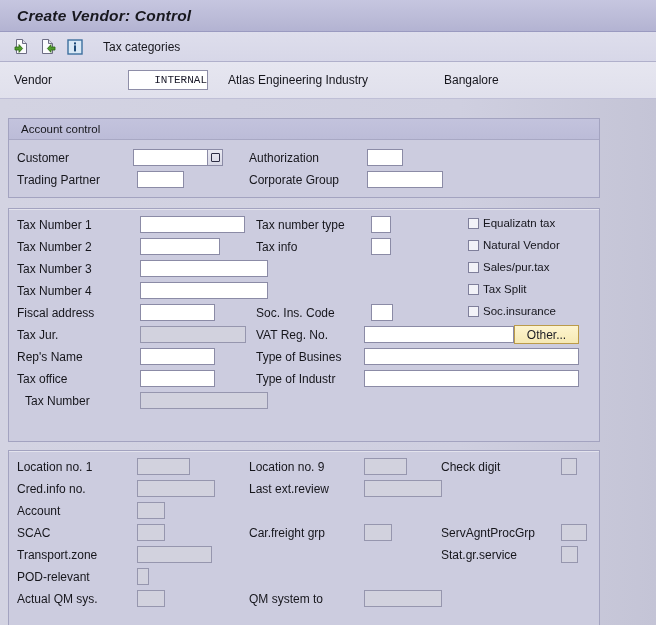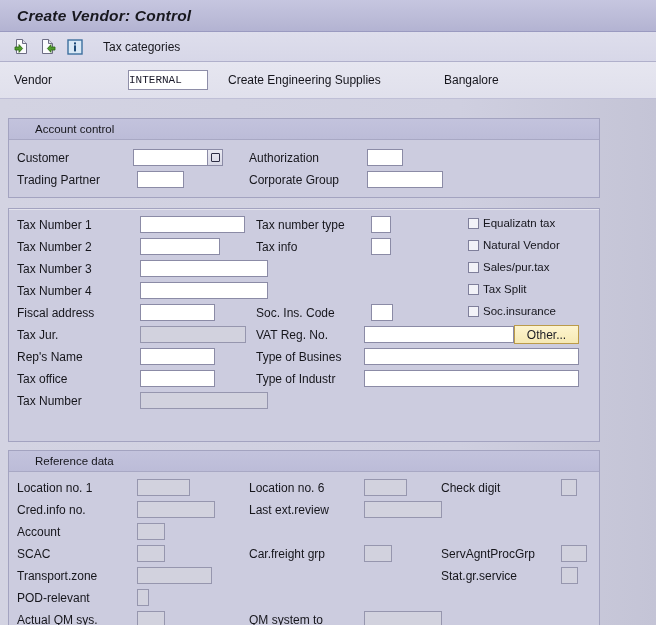--- a/index.html
+++ b/index.html
@@ -22,29 +22,29 @@
   .toolbar{height:29px;background:linear-gradient(180deg,#dedeec 0%,#d7d7e8 100%);
     border-bottom:1px solid #b0b0cb;display:flex;align-items:center;padding-left:12px;gap:9px;}
   .tbtn{width:18px;height:18px;display:flex;align-items:center;justify-content:center;cursor:pointer;}
   .tb-label{font-size:12px;margin-left:10px;color:#17171d;}
 
   
   .vendorbar{height:36px;background:linear-gradient(180deg,#e6e6f0 0%,#e0e0ec 100%);
     border-bottom:1px solid #bfbfd6;display:flex;align-items:center;padding-left:14px;position:relative;}
   .vendorbar .lbl{font-size:12px;width:114px;}
   .vendorbar .vfield{width:78px;height:18px;background:#fff;border:1px solid #8e8ea8;
-    font-family:"Liberation Mono",monospace;font-size:11px;line-height:18px;text-align:left;color:#1a1a2a;}
+    font-family:"Liberation Mono",monospace;font-size:11px;line-height:18px;text-align:right;color:#1a1a2a;}
   .vendorbar .vname{font-size:12px;margin-left:20px;}
   .vendorbar .vcity{font-size:12px;position:absolute;left:444px;}
 
   
   .panel{position:absolute;left:8px;width:590px;
     background:#ccccdf;border:1px solid #a3a3c0;box-shadow:0 1px 0 rgba(255,255,255,.45) inset;}
   .panel .phead{height:20px;background:linear-gradient(180deg,#c3c3dd 0%,#bcbcd8 100%);
-    border-bottom:1px solid #a8a8c4;display:flex;align-items:center;padding-left:26px;}
+    border-bottom:1px solid #a8a8c4;display:flex;align-items:center;padding-left:12px;}
   .panel .phead span{font-size:11.5px;color:#16161c;}
   .pbody{position:relative;}
 
   
   .lb{position:absolute;font-size:12px;color:#16161c;white-space:nowrap;}
   .fld{position:absolute;height:17px;box-sizing:border-box;
     border:1px solid #8b8ba6;background:#ffffff;}
   .fld.dis{background:#d2d2de;border-color:#9696ae;}
   .cbx{position:absolute;width:11px;height:11px;box-sizing:border-box;
     border:1px solid #7f7f9b;background:#f2f2f8;}
@@ -88,21 +88,21 @@
         <rect x="7" y="3.4" width="2" height="2" fill="#1d4a78"></rect>
         <rect x="7" y="6.4" width="2" height="6" fill="#1d4a78"></rect>
       </svg>
     </div>
     <div class="tb-label">Tax categories</div>
   </div>
 
   <div class="vendorbar">
     <div class="lbl">Vendor</div>
     <div class="vfield">INTERNAL</div>
-    <div class="vname">Create Engineering Supplies</div>
+    <div class="vname">Atlas Engineering Industry</div>
     <div class="vcity">Bangalore</div>
   </div>
 
   <div class="panel" style="top:118px;height:78px">
     <div class="phead">
       <span>Account control</span>
     </div>
     <div class="pbody" style="height:56px">
       <div class="lb" style="left:8px;top:11px">Customer</div>
       <div class="fld" style="left:124px;top:9px;width:75px"></div>
@@ -154,49 +154,46 @@
       <div class="lb" style="left:8px;top:141px">Rep's Name</div>
       <div class="fld" style="left:131px;top:139px;width:75px"></div>
       <div class="lb" style="left:247px;top:141px">Type of Busines</div>
       <div class="fld" style="left:355px;top:139px;width:215px"></div>
 
       <div class="lb" style="left:8px;top:163px">Tax office</div>
       <div class="fld" style="left:131px;top:161px;width:75px"></div>
       <div class="lb" style="left:247px;top:163px">Type of Industr</div>
       <div class="fld" style="left:355px;top:161px;width:215px"></div>
 
-      <div class="lb" style="left:8px;top:185px">Tax Number</div>
+      <div class="lb" style="left:16px;top:185px">Tax Number</div>
       <div class="fld dis" style="left:131px;top:183px;width:128px"></div>
 
       <div class="cbx" style="left:459px;top:9px"></div>
       <div class="cbl" style="left:474px;top:8px">Equalizatn tax</div>
 
       <div class="cbx" style="left:459px;top:31px"></div>
       <div class="cbl" style="left:474px;top:30px">Natural Vendor</div>
 
       <div class="cbx" style="left:459px;top:53px"></div>
       <div class="cbl" style="left:474px;top:52px">Sales/pur.tax</div>
 
       <div class="cbx" style="left:459px;top:75px"></div>
       <div class="cbl" style="left:474px;top:74px">Tax Split</div>
 
       <div class="cbx" style="left:459px;top:97px"></div>
       <div class="cbl" style="left:474px;top:96px">Soc.insurance</div>
     </div>
   </div>
 
   <div class="panel" style="top:450px;height:175px;border-bottom:none">
-    <div class="phead">
-      <span>Reference data</span>
-    </div>
     <div class="pbody" style="height:154px">
 
       <div class="lb" style="left:8px;top:9px">Location no. 1</div>
       <div class="fld dis" style="left:128px;top:7px;width:53px"></div>
-      <div class="lb" style="left:240px;top:9px">Location no. 6</div>
+      <div class="lb" style="left:240px;top:9px">Location no. 9</div>
       <div class="fld dis" style="left:355px;top:7px;width:43px"></div>
       <div class="lb" style="left:432px;top:9px">Check digit</div>
       <div class="fld dis" style="left:552px;top:7px;width:16px"></div>
 
       <div class="lb" style="left:8px;top:31px">Cred.info no.</div>
       <div class="fld dis" style="left:128px;top:29px;width:78px"></div>
       <div class="lb" style="left:240px;top:31px">Last ext.review</div>
       <div class="fld dis" style="left:355px;top:29px;width:78px"></div>
 
       <div class="lb" style="left:8px;top:53px">Account</div>

